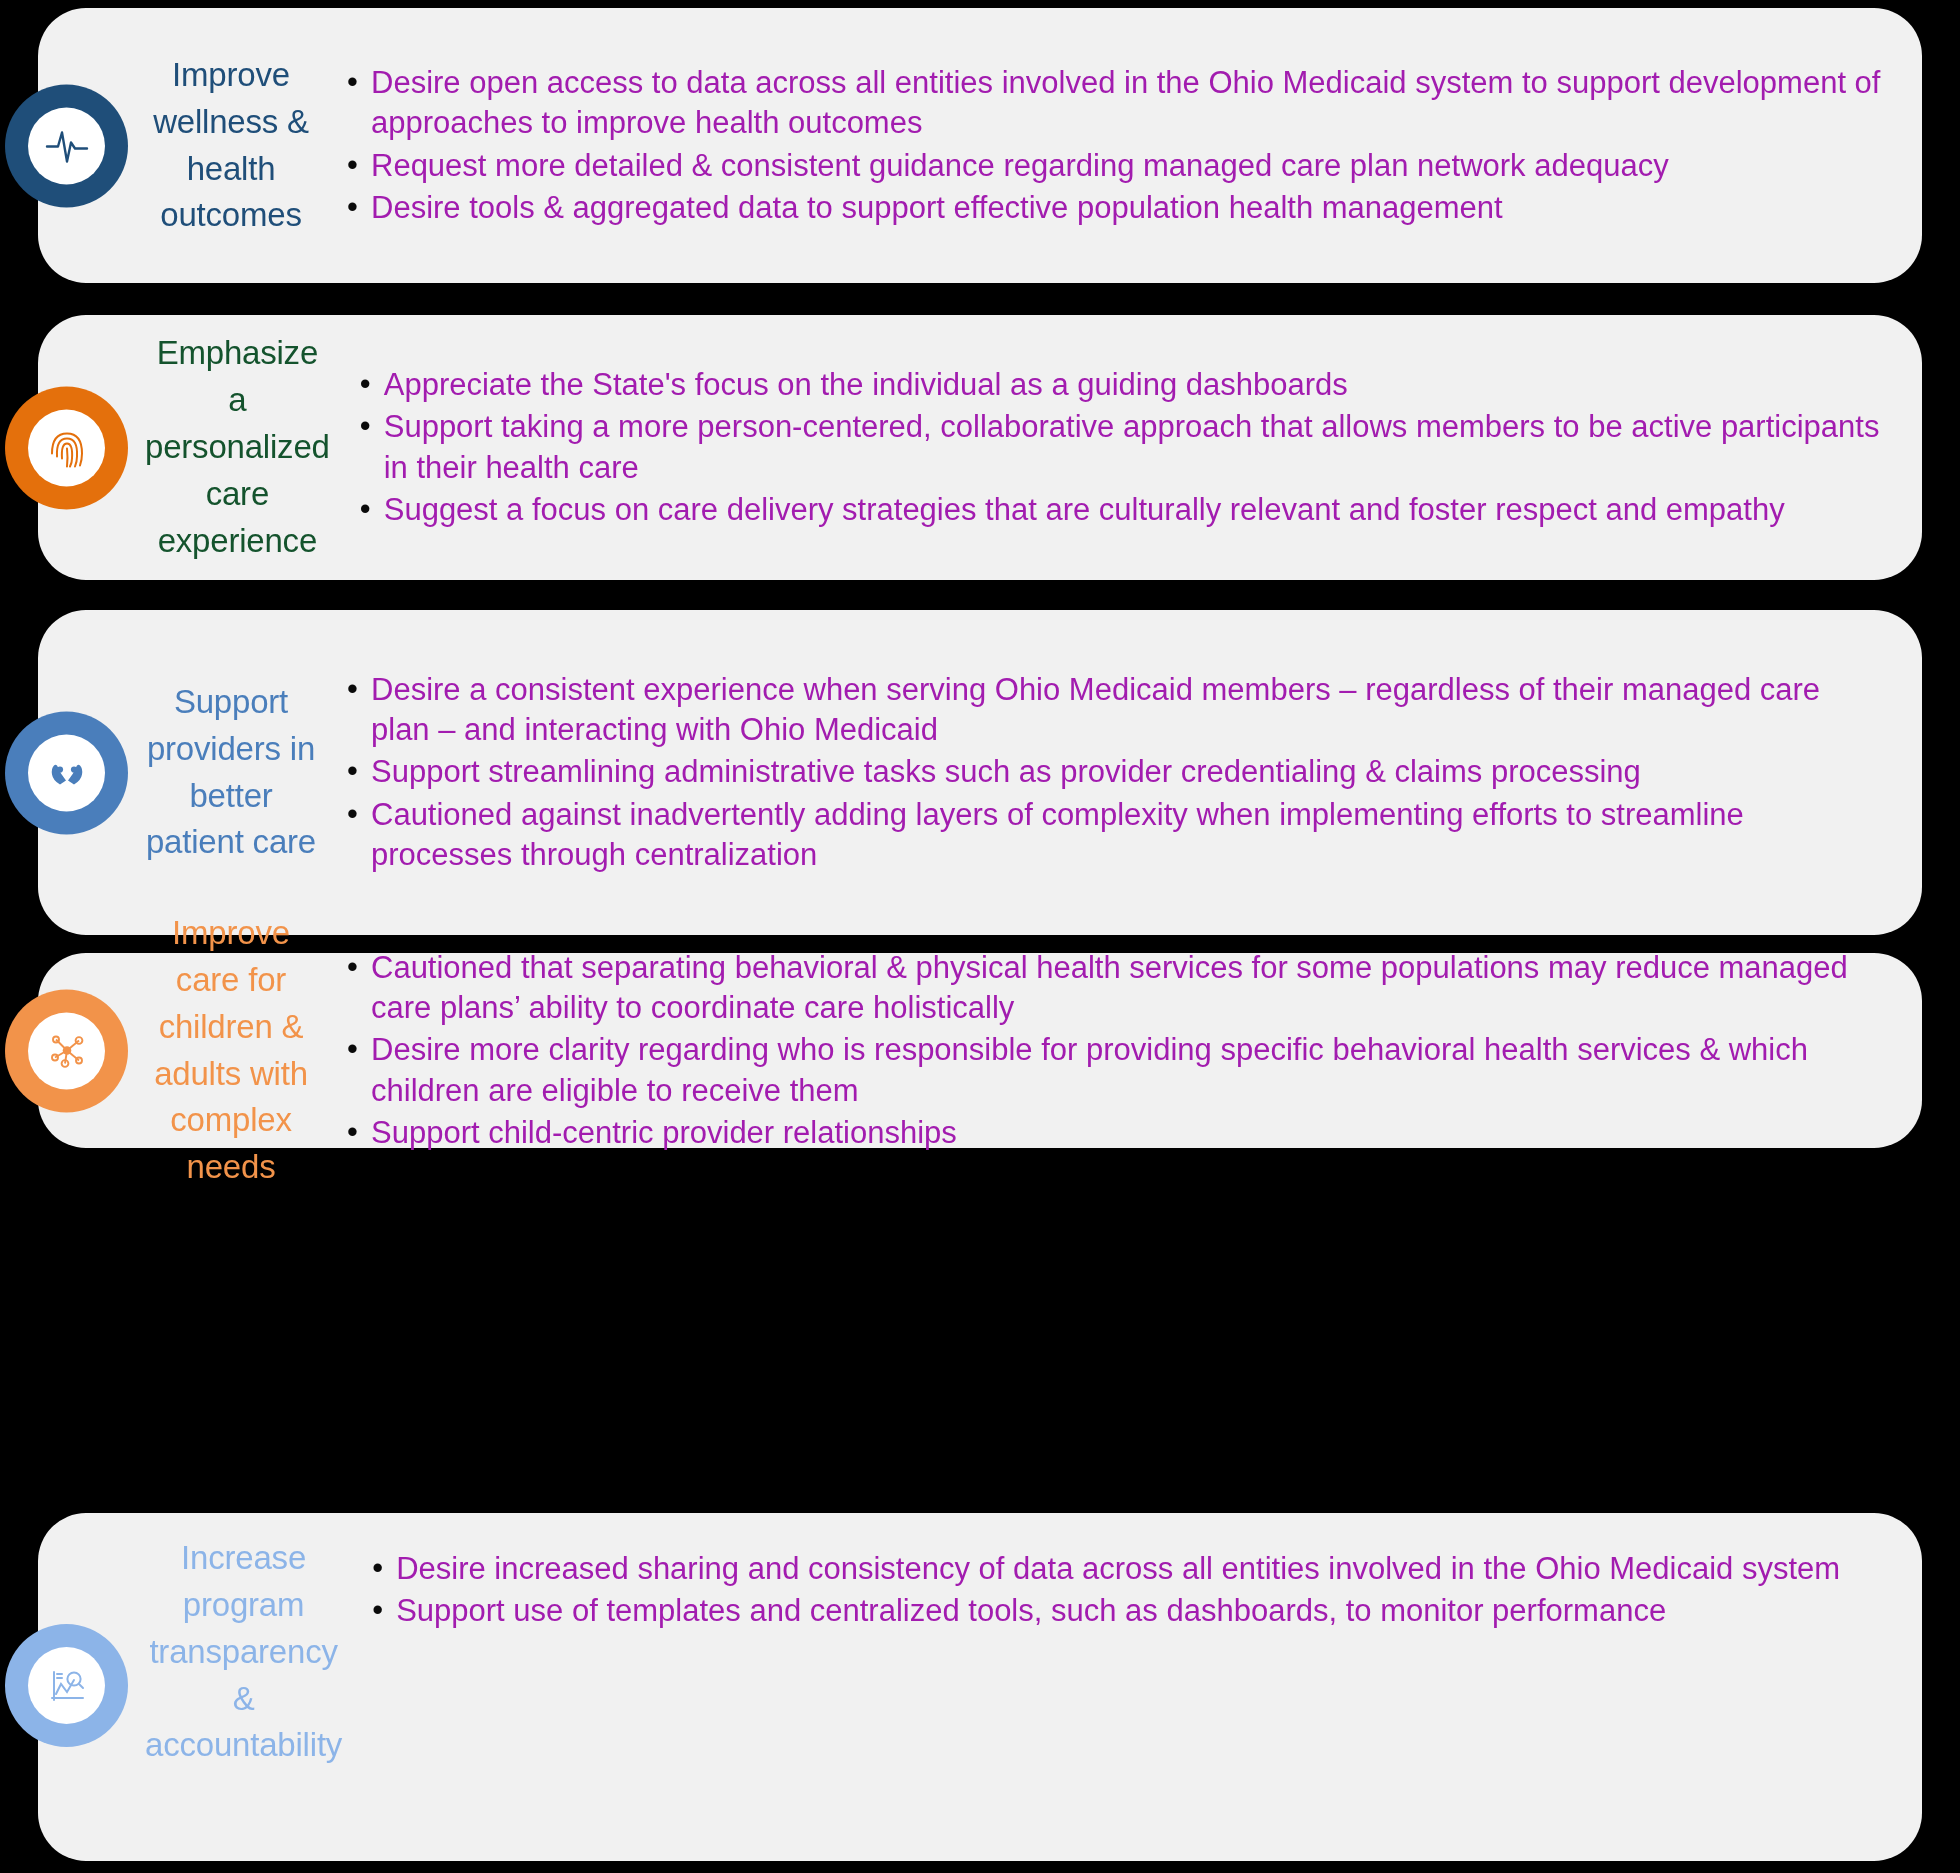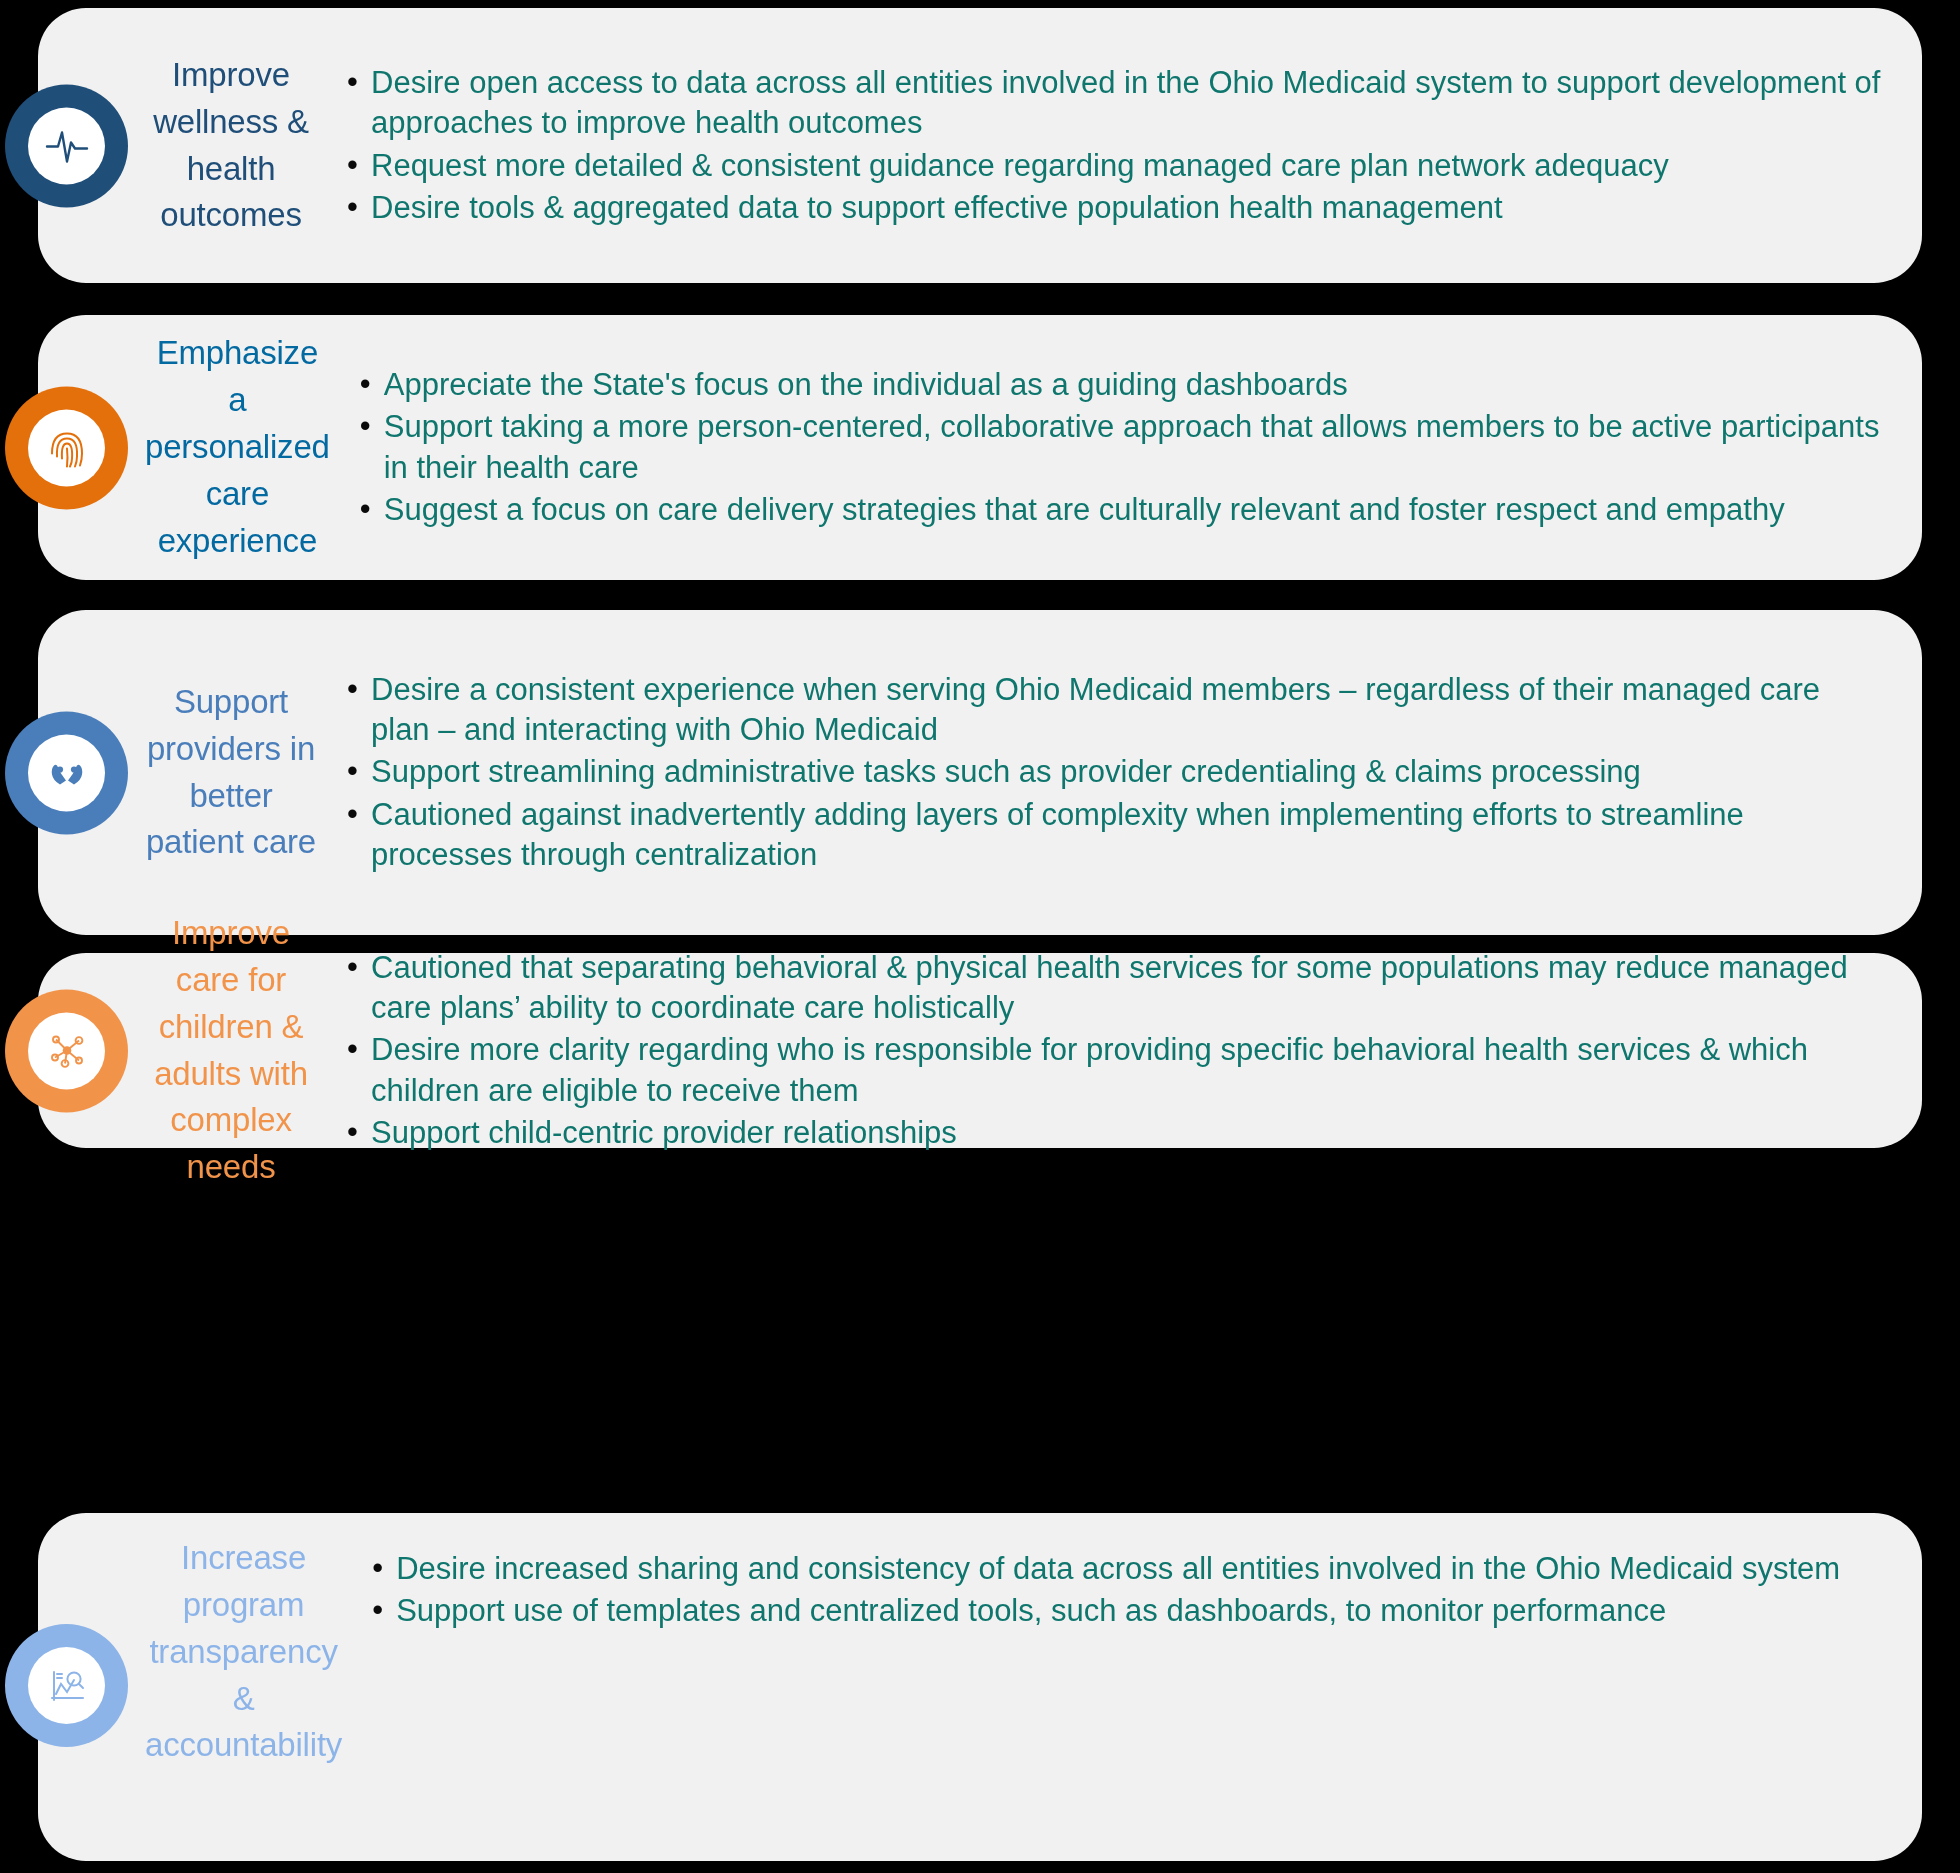--- a/index.html
+++ b/index.html
@@ -81,21 +81,21 @@
     padding: 0 40px 0 14px;
     display: flex;
     flex-direction: column;
     justify-content: center;
   }
   .bullet {
     position: relative;
     padding-left: 28px;
     font-size: 31px;
     line-height: 1.30;
-    color: #0f766e;
+    color: #a21caf;
     margin-bottom: 2px;
   }
   .bullet:last-child { margin-bottom: 0; }
   .bullet::before {
     content: "\2022";
     position: absolute;
     left: 4px;
     top: -1px;
     font-size: 31px;
     line-height: 1.30;
@@ -146,21 +146,21 @@
             <g fill="none" stroke="#E4700C" stroke-width="2" stroke-linecap="round">
               <path d="M9 30 Q9 10 24 10 Q39 10 39 30 Q39 36 37 42"></path>
               <path d="M14 33 Q13 15 24 15 Q35 15 34 33 Q34 38 32 43"></path>
               <path d="M19 35 Q18 20 24 20 Q30 20 29 35 Q29 39 27 43"></path>
               <path d="M24 25 Q25 34 24 43"></path>
             </g>
           </svg>
         </div>
       </div>
     </div>
-    <div class="heading" style="color: #0369a1;">
+    <div class="heading" style="color: #14532d;">
       <span>Emphasize a personalized care experience</span>
     </div>
     <div class="bullets">
       <div class="bullet">Appreciate the State's focus on the individual as a guiding dashboards</div>
       <div class="bullet">Support taking a more person-centered, collaborative approach that allows members to be active participants in their health care</div>
       <div class="bullet">Suggest a focus on care delivery strategies that are culturally relevant and foster respect and empathy</div>
     </div>
   </div>
 
   <div class="card" id="row2">

